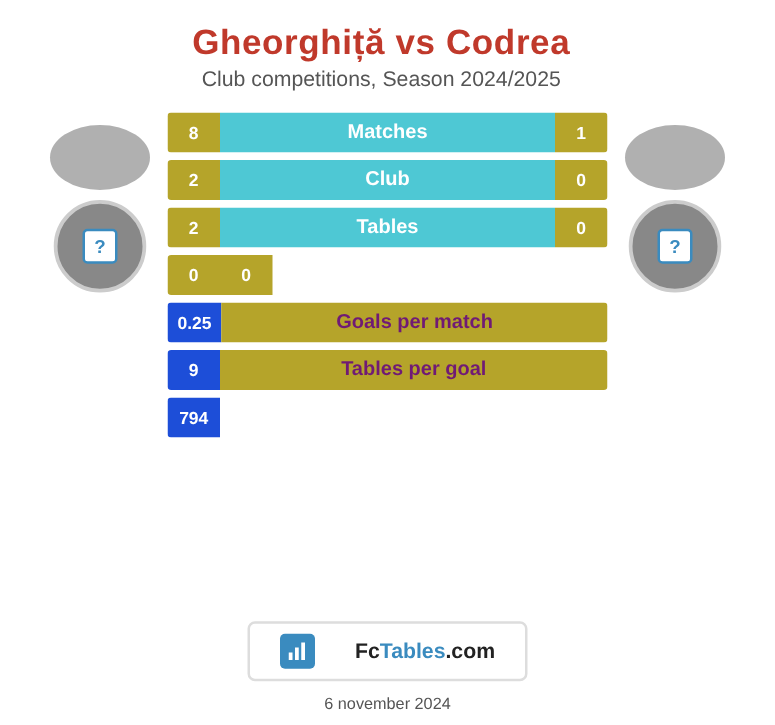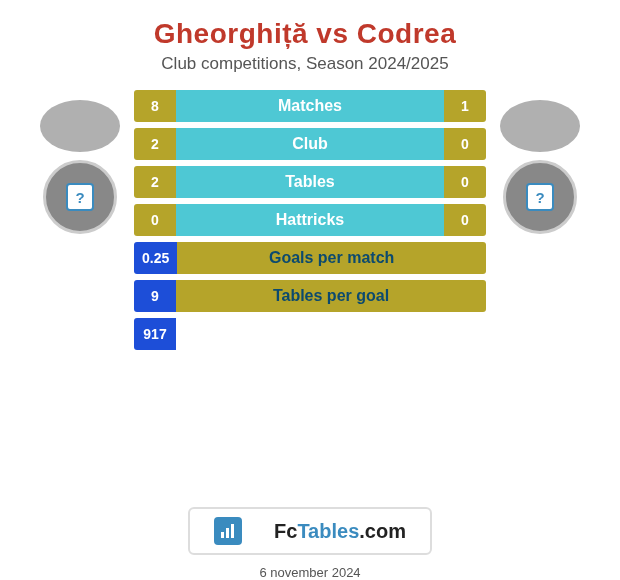--- a/index.html
+++ b/index.html
@@ -156,21 +156,21 @@
       padding: 0 8px;
     }
 
     
     .stat-row-single .stat-left-val {
       background: #1d4ed8;
     }
 
     .stat-row-single .stat-label {
       background: #b5a42a;
-      color: #0c4a6e;
+      color: #701a75;
     }
 
     
     .logo-area {
       margin-top: 14px;
       display: flex;
       align-items: center;
       justify-content: center;
     }
 
@@ -188,36 +188,37 @@
       width: 28px;
       height: 28px;
       background: #3a8bbf;
       border-radius: 4px;
       display: flex;
       align-items: center;
       justify-content: center;
     }
 
     .logo-text {
-      font-size: 20px;
+      font-size: 17px;
       font-weight: bold;
       color: #222;
       margin-left: 24px;
     }
 
     .logo-text span {
       color: #3a8bbf;
     }
 
     
     .footer-date {
       text-align: center;
       font-size: 13px;
       color: #555;
       margin-top: 10px;
+      padding-bottom: 10px;
     }
   </style>
 </head>
 <body>
 
 <div class="page-wrapper">
 
   <div class="header">
     <div class="main-title">Gheorghiță vs Codrea</div>
     <div class="subtitle">Club competitions, Season 2024/2025</div>
@@ -243,33 +244,32 @@
           <div class="stat-label">Club</div>
           <div class="stat-right-val">0</div>
         </div>
         <div class="stat-row">
           <div class="stat-left-val">2</div>
           <div class="stat-label">Tables</div>
           <div class="stat-right-val">0</div>
         </div>
         <div class="stat-row">
           <div class="stat-left-val">0</div>
-          <div class="stat-label">Hattricks</div>
           <div class="stat-right-val">0</div>
         </div>
         <div class="stat-row stat-row-single">
           <div class="stat-left-val">0.25</div>
           <div class="stat-label" style="background: rgb(181, 164, 42);">Goals per match</div>
         </div>
         <div class="stat-row stat-row-single">
           <div class="stat-left-val">9</div>
           <div class="stat-label" style="background: rgb(181, 164, 42);">Tables per goal</div>
         </div>
         <div class="stat-row stat-row-single">
-          <div class="stat-left-val">917</div>
+          <div class="stat-left-val">794</div>
         </div>
       </div>
 
     <div class="avatar-right">
       <div class="avatar-circle-large"></div>
       <div class="avatar-circle-small">
         <div class="avatar-question">?</div>
       </div>
     </div>
 

